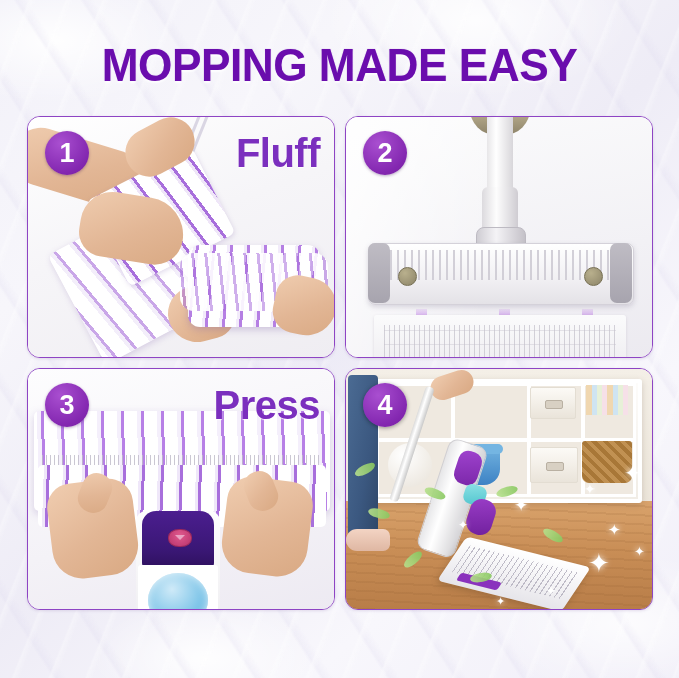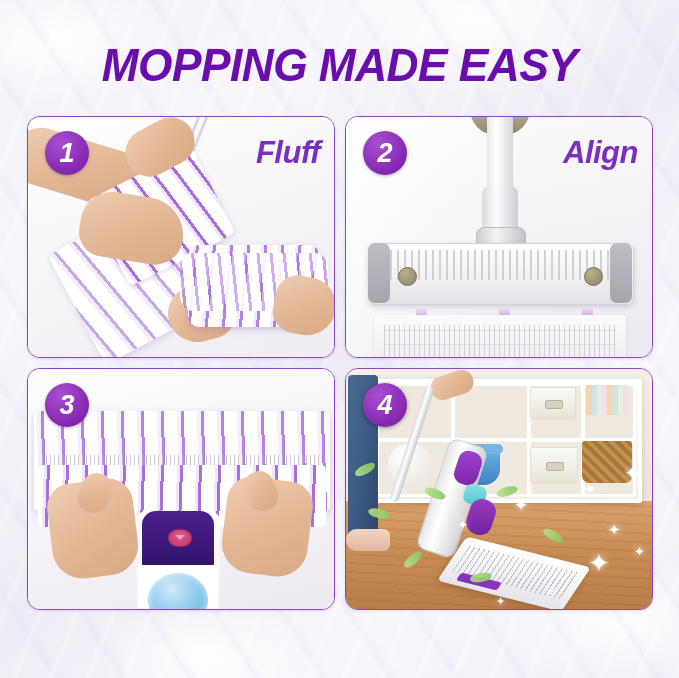--- a/index.html
+++ b/index.html
@@ -12,21 +12,20 @@
   }
   #page{
     position:relative;width:679px;height:678px;overflow:hidden;
     background:
       radial-gradient(ellipse 180px 90px at 8% 6%, rgba(255,255,255,.95), rgba(255,255,255,0) 70%),
       radial-gradient(ellipse 220px 110px at 70% 3%, rgba(255,255,255,.85), rgba(255,255,255,0) 70%),
       radial-gradient(ellipse 160px 80px at 30% 97%, rgba(255,255,255,.9), rgba(255,255,255,0) 70%),
       radial-gradient(ellipse 200px 100px at 92% 92%, rgba(255,255,255,.8), rgba(255,255,255,0) 70%),
       radial-gradient(ellipse 140px 70px at 50% 50%, rgba(236,233,247,.55), rgba(255,255,255,0) 75%),
       linear-gradient(140deg,#f2f1f9 0%,#f7f6fb 25%,#eeecf6 50%,#f8f7fc 75%,#f0eef8 100%);
-    font-style: italic;
   }
   
   #page::before{
     content:"";position:absolute;inset:0;pointer-events:none;opacity:.55;
     background:
       repeating-linear-gradient(112deg, rgba(255,255,255,0) 0px, rgba(255,255,255,0) 26px, rgba(255,255,255,.55) 28px, rgba(255,255,255,0) 34px),
       repeating-linear-gradient(57deg, rgba(221,217,238,0) 0px, rgba(221,217,238,0) 44px, rgba(221,217,238,.45) 47px, rgba(221,217,238,0) 56px);
   }
 
   
@@ -56,21 +55,21 @@
   .badge{
     position:absolute;left:17px;top:14px;width:44px;height:44px;border-radius:50%;
     background:radial-gradient(circle at 35% 28%,#a94fd0,#8327b0 70%,#76209e);
     color:#fff;font-size:27px;font-weight:bold;line-height:44px;text-align:center;
     z-index:9;box-shadow:0 1px 3px rgba(60,20,90,.35);
   }
   .panel.photo .badge{box-shadow:0 1px 4px rgba(0,0,0,.4);}
 
   .steplabel{
     position:absolute;right:14px;top:16px;z-index:9;
-    font-size:31px;font-weight:bold;line-height:40px;
+    font-size:40px;font-weight:bold;line-height:40px;
     color:#7b2fbe;letter-spacing:-0.5px;
     text-shadow:0 1px 1px rgba(255,255,255,.85);
   }
   .steplabel.onphoto{
     color:#7b2fbe;
     text-shadow:
       -2.5px -2.5px 0 #fff, 2.5px -2.5px 0 #fff, -2.5px 2.5px 0 #fff, 2.5px 2.5px 0 #fff,
       -3px 0 0 #fff, 3px 0 0 #fff, 0 -3px 0 #fff, 0 3px 0 #fff,
       0 2px 4px rgba(0,0,0,.25);
   }
@@ -281,38 +280,38 @@
       <div class="arrow a2">
         <div class="stem"></div>
           <div class="tip"></div>
       </div>
       <div class="arrow a3">
         <div class="stem"></div>
           <div class="tip"></div>
       </div>
       <div class="pad2"></div>
       <div class="badge">2</div>
-      <div class="steplabel">Align</div>
     </div>
 
     <div class="panel">
       <div class="p3bg"></div>
       <div class="p3pad"></div>
       <div class="p3strip"></div>
       <div class="p3pad2"></div>
       <div class="bottle"></div>
       <div class="bcap"></div>
       <div class="btrig"></div>
       <div class="blabel"></div>
       <div class="bglobe"></div>
       <div class="skin p3hand l"></div>
       <div class="skin thumbL"></div>
       <div class="skin p3hand r"></div>
       <div class="skin thumbR"></div>
       <div class="badge">3</div>
+      <div class="steplabel">Press</div>
     </div>
 
     <div class="panel p4 photo">
       <div class="p4inner">
         <div class="p4wall"></div>
         <div class="floor"></div>
         <div class="shelf"></div>
         <div class="cell c1"></div>
         <div class="cell c2"></div>
         <div class="cell c3"></div>

